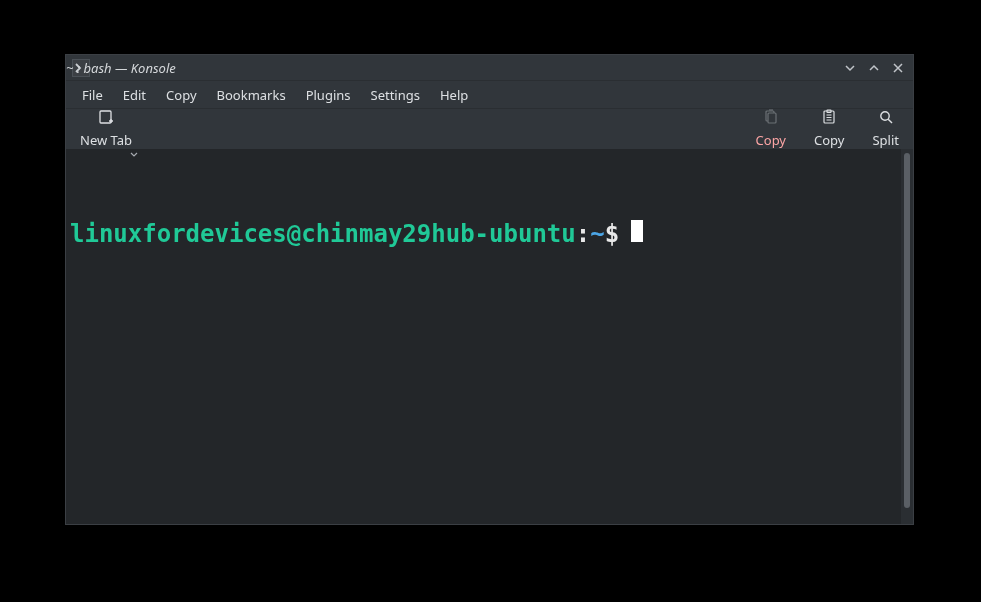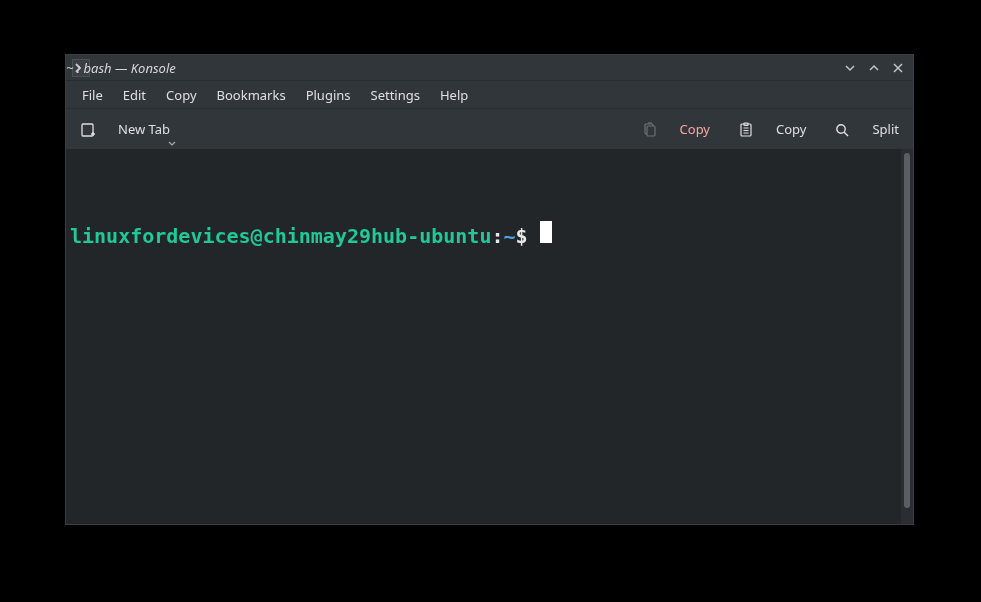--- a/index.html
+++ b/index.html
@@ -99,25 +99,26 @@
       gap: 10px;
     }
     .toolbar-right {
       margin-left: auto;
       display: flex;
       align-items: center;
       gap: 16px;
     }
     .toolbar-btn {
       display: flex;
-      align-items: flex-end;
-      gap: 22px;
+      align-items: center;
+      gap: 6px;
       padding: 4px 6px;
       cursor: pointer;
       position: relative;
+      flex-direction: column;
     }
     .toolbar-btn.disabled {
       color: #fca5a5;
     }
     .toolbar-btn svg {
       flex-shrink: 0;
     }
     .dropdown-tick {
       position: absolute;
       bottom: -6px;
@@ -130,23 +131,23 @@
     }
     .terminal-area {
       flex: 1;
       display: flex;
       background: #232629;
       overflow: hidden;
     }
     .terminal {
       flex: 1;
       background: #232629;
-      padding: 22px 4px;
+      padding: 10px 4px;
       font-family: "Hack", "DejaVu Sans Mono", "Ubuntu Mono", monospace;
-      font-size: 20px;
+      font-size: 24px;
       font-weight: bold;
       line-height: 1.25;
       color: #e8e8e8;
       white-space: pre;
       text-align: right;
     }
     .prompt-line {
       display: flex;
       align-items: baseline;
     }

